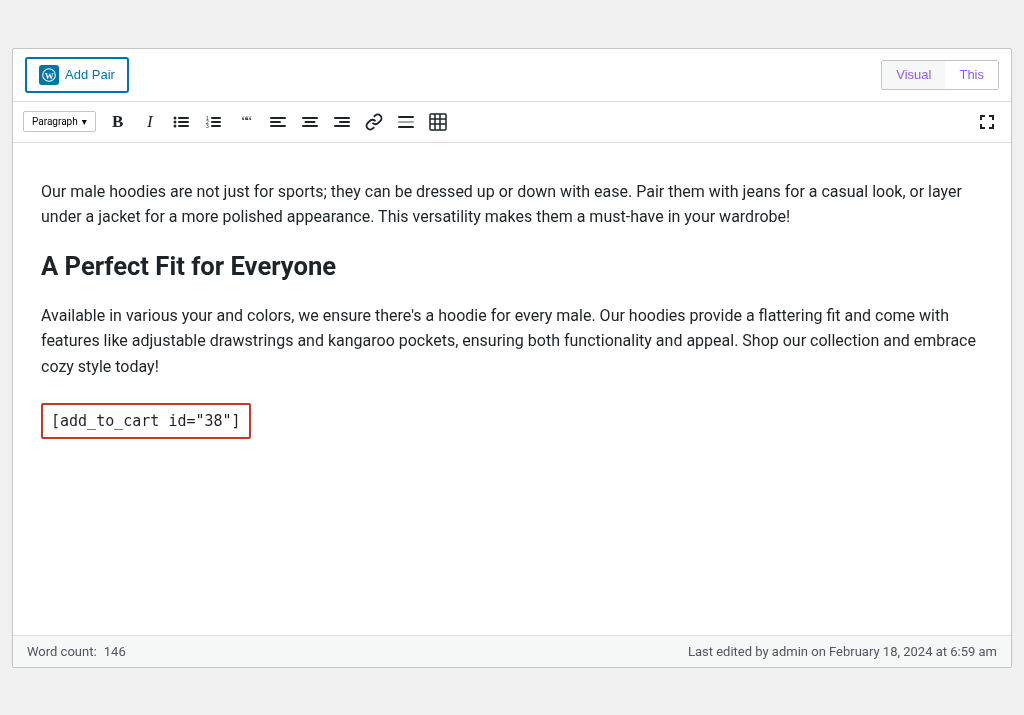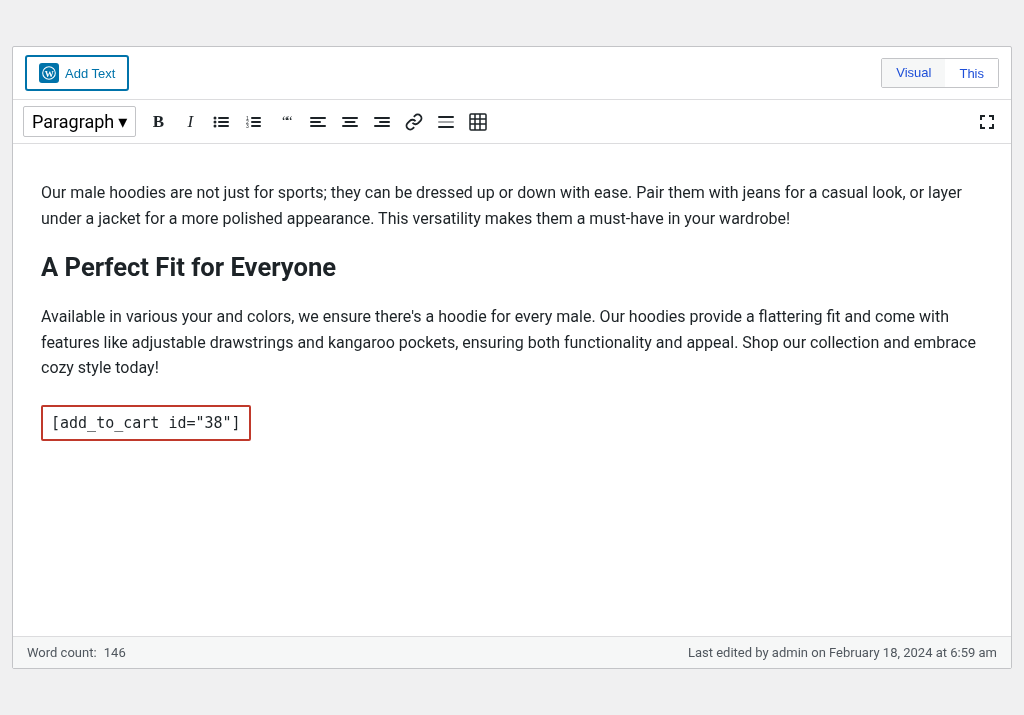--- a/index.html
+++ b/index.html
@@ -54,21 +54,21 @@
       display: flex;
       border: 1px solid #c3c4c7;
       border-radius: 2px;
     }
     .view-tab {
       padding: 6px 14px;
       font-size: 13px;
       cursor: pointer;
       background: #fff;
       border: none;
-      color: #1d4ed8;
+      color: #8b5cf6;
     }
     .view-tab.active {
       background: #f6f7f7;
       border-bottom: 1px solid #f6f7f7;
     }
     
     .toolbar {
       display: flex;
       align-items: center;
       padding: 6px 10px;
@@ -76,21 +76,21 @@
       gap: 4px;
       flex-wrap: wrap;
     }
     .paragraph-select {
       display: flex;
       align-items: center;
       gap: 4px;
       padding: 4px 8px;
       border: 1px solid #c3c4c7;
       border-radius: 2px;
-      font-size: 18px;
+      font-size: 10px;
       cursor: pointer;
       background: #fff;
       margin-right: 4px;
     }
     .toolbar-btn {
       display: flex;
       align-items: center;
       justify-content: center;
       width: 28px;
       height: 28px;
@@ -151,21 +151,21 @@
 <div class="editor-wrapper">
 
   <div class="top-bar">
     <button class="add-media-btn">
       <div class="wp-icon">
         <svg width="14" height="14" viewBox="0 0 20 20" fill="white" xmlns="http://www.w3.org/2000/svg">
           <circle cx="10" cy="10" r="9" stroke="white" stroke-width="1.5" fill="none"></circle>
           <text x="4" y="15" font-size="13" font-weight="bold" fill="white" font-family="serif">W</text>
         </svg>
       </div>
-      <span>Add Text</span>
+      <span>Add Pair</span>
     </button>
     <div class="view-tabs">
       <button class="view-tab active">Visual</button>
       <button class="view-tab">This</button>
     </div>
   </div>
 
   <div class="toolbar">
     <div class="paragraph-select">
       <span>Paragraph</span>

